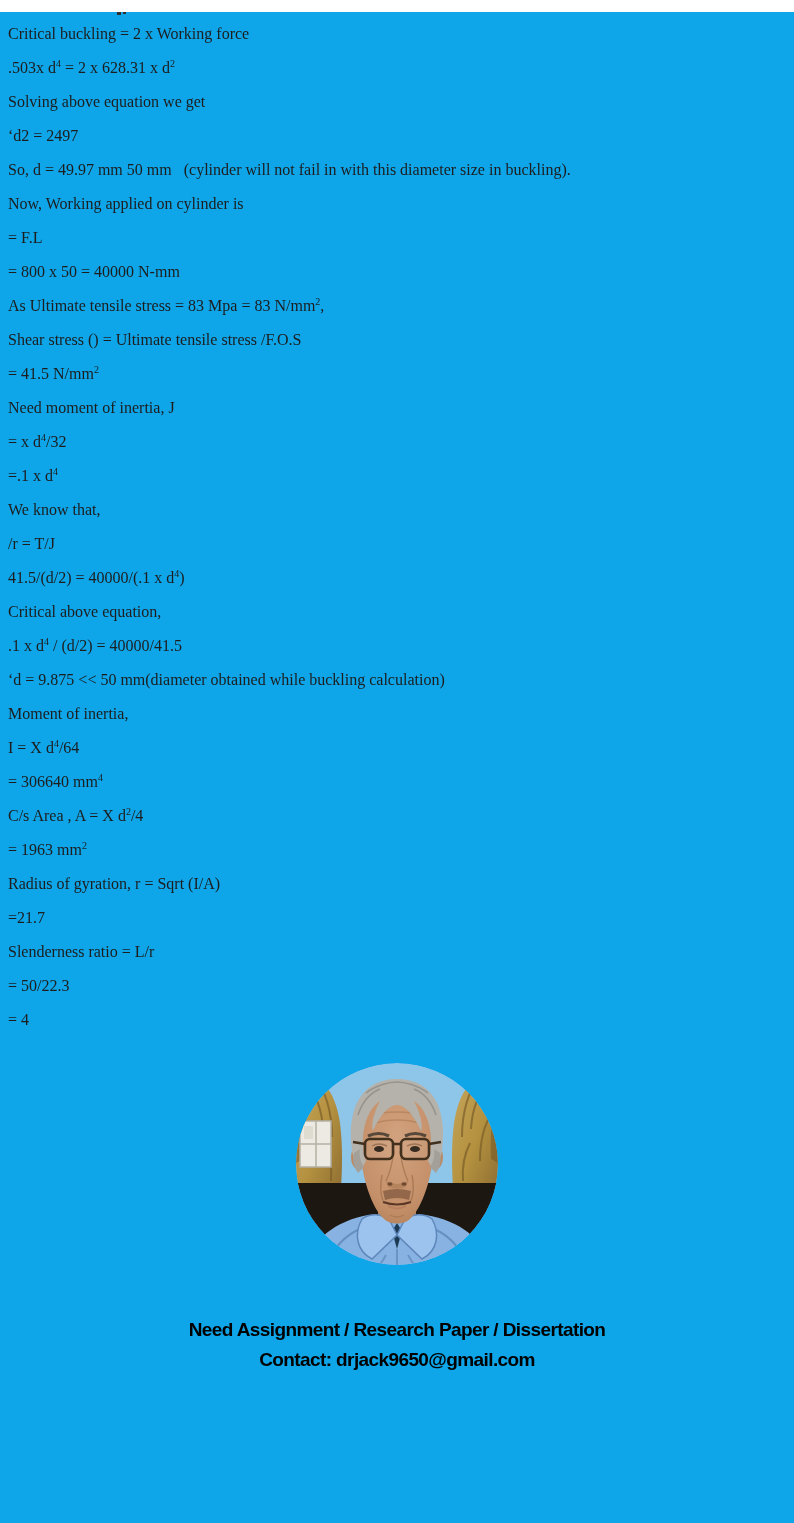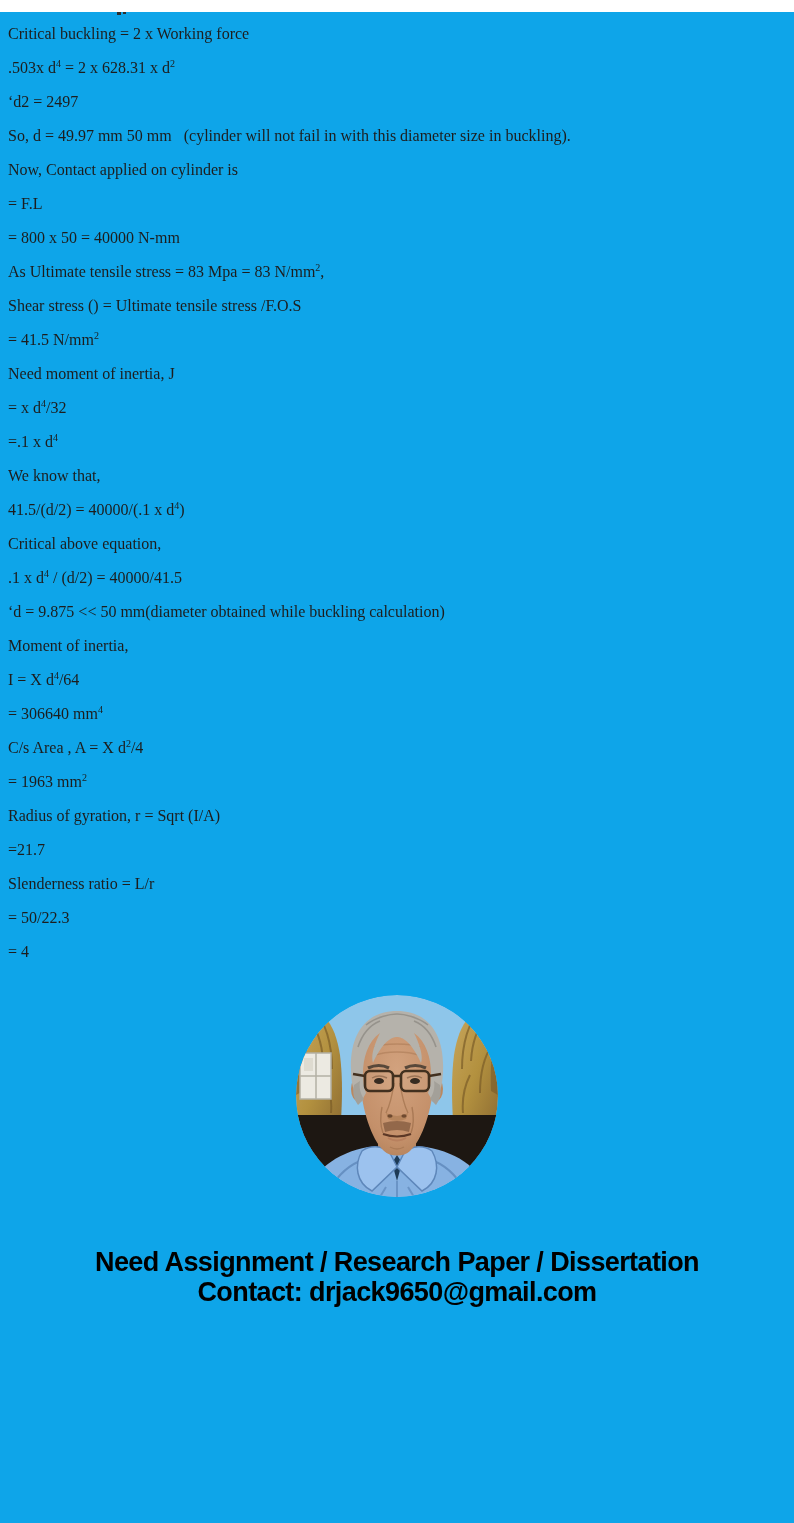--- a/index.html
+++ b/index.html
@@ -34,51 +34,53 @@
     border-radius: 50%;
     overflow: hidden;
   }
   .avatar-wrap svg { display: block; }
 
   .promo {
     margin-top: 50px;
     text-align: center;
     font-family: "Liberation Sans", "DejaVu Sans", sans-serif;
     font-weight: 700;
-    font-size: 27px;
+    font-size: 19px;
     line-height: 30px;
     letter-spacing: -0.6px;
     color: #000000;
   }
 </style>
 </head>
 <body>
 
 <div class="page">
 
   <div>
     <span class="frag frag-a"></span>
     <span class="frag frag-b"></span>
   </div>
 
   <main class="doc" id="doc">
       <p>Critical buckling = 2 x Working force</p>
       <p>.503x d<sup>4</sup> = 2 x 628.31 x d<sup>2</sup></p>
+      <p>Solving above equation we get</p>
       <p>‘d2 = 2497</p>
       <p>So, d = 49.97 mm 50 mm&nbsp;&nbsp; (cylinder will not fail in with this diameter size in buckling).</p>
-      <p>Now, Contact applied on cylinder is</p>
+      <p>Now, Working applied on cylinder is</p>
       <p>= F.L</p>
       <p>= 800 x 50 = 40000 N-mm</p>
       <p>As Ultimate tensile stress = 83 Mpa = 83 N/mm<sup>2</sup>,</p>
       <p>Shear stress () = Ultimate tensile stress /F.O.S</p>
       <p>= 41.5 N/mm<sup>2</sup></p>
       <p>Need moment of inertia, J</p>
       <p>= x d<sup>4</sup>/32</p>
       <p>=.1 x d<sup>4</sup></p>
       <p>We know that,</p>
+      <p>/r = T/J</p>
       <p>41.5/(d/2) = 40000/(.1 x d<sup>4</sup>)</p>
       <p>Critical above equation,</p>
       <p>.1 x d<sup>4</sup> / (d/2) = 40000/41.5</p>
       <p>‘d = 9.875 &lt;&lt; 50 mm(diameter obtained while buckling calculation)</p>
       <p>Moment of inertia,</p>
       <p>I = X d<sup>4</sup>/64</p>
       <p>= 306640 mm<sup>4</sup></p>
       <p>C/s Area , A = X d<sup>2</sup>/4</p>
       <p>= 1963 mm<sup>2</sup></p>
       <p>Radius of gyration, r = Sqrt (I/A)</p>

